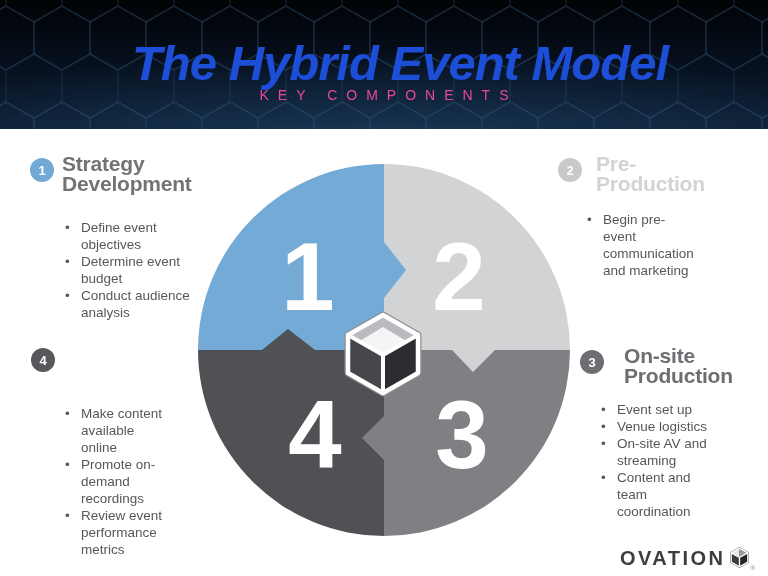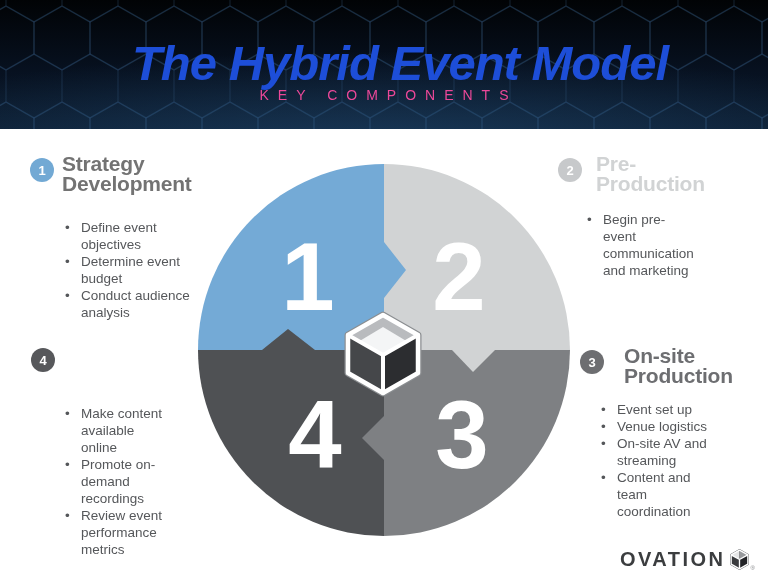--- a/index.html
+++ b/index.html
@@ -50,21 +50,21 @@
   .list-4{left:62px;top:405px;width:110px;}
   
   .wheel{position:absolute;left:198px;top:164px;}
   .wheel text{
     font-family:"Liberation Sans","DejaVu Sans",sans-serif;
     font-weight:bold;fill:#ffffff;
   }
   
   .logo{
     position:absolute;top:547px;right:13px;height:24px;
-    display:flex;align-items:center;gap:4px;
+    display:flex;align-items:flex-start;gap:4px;
   }
   .logo-text{color:#3b3d3f;font-size:20px;font-weight:bold;letter-spacing:2.5px;}
   .logo-reg{color:#808285;font-size:6px;align-self:flex-end;margin-left:-2px;}
 </style>
 </head>
 <body>
 
 <div class="stage">
 
   <div class="header">

